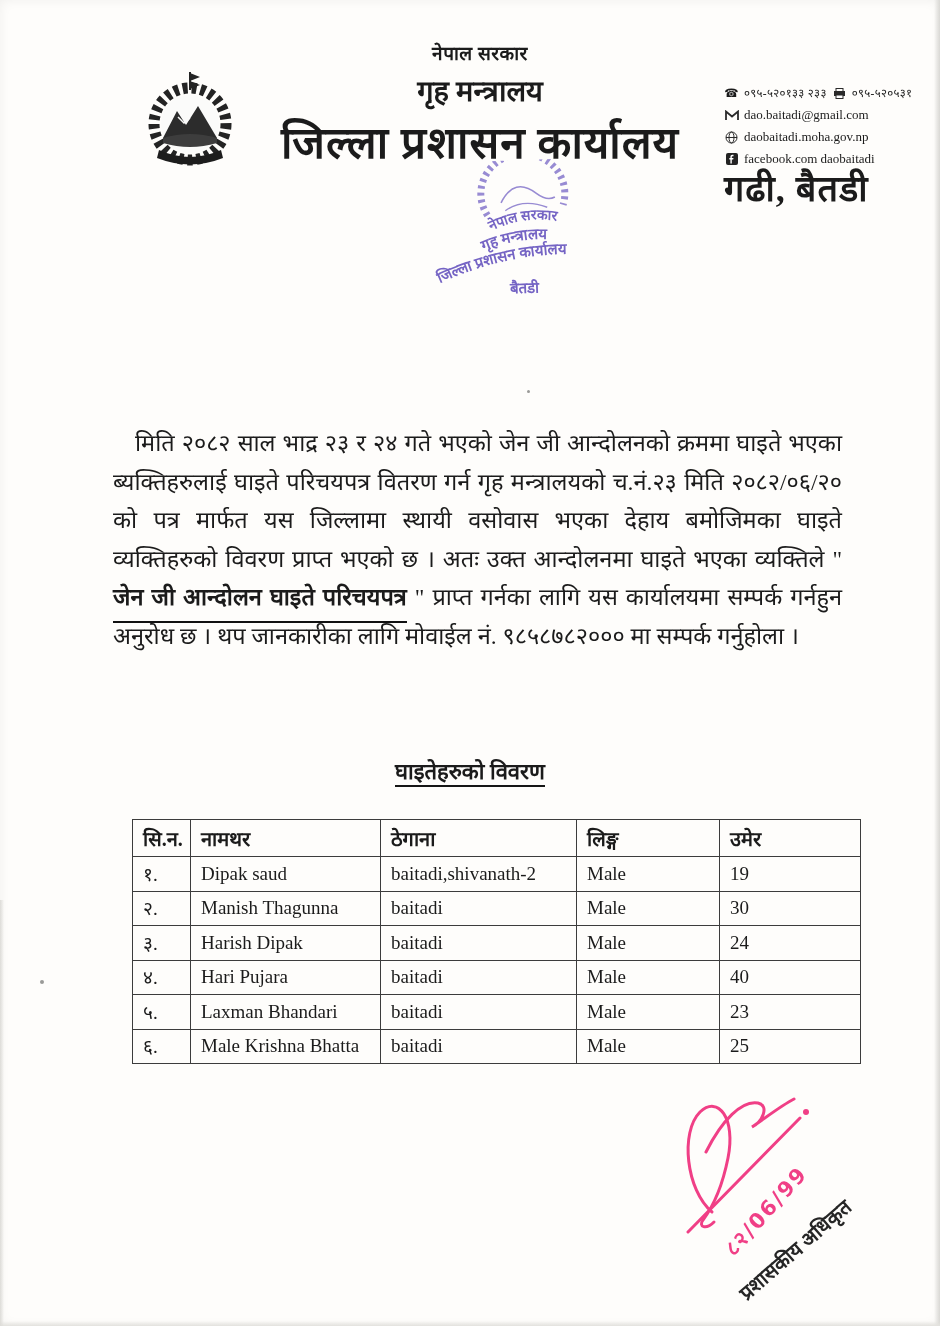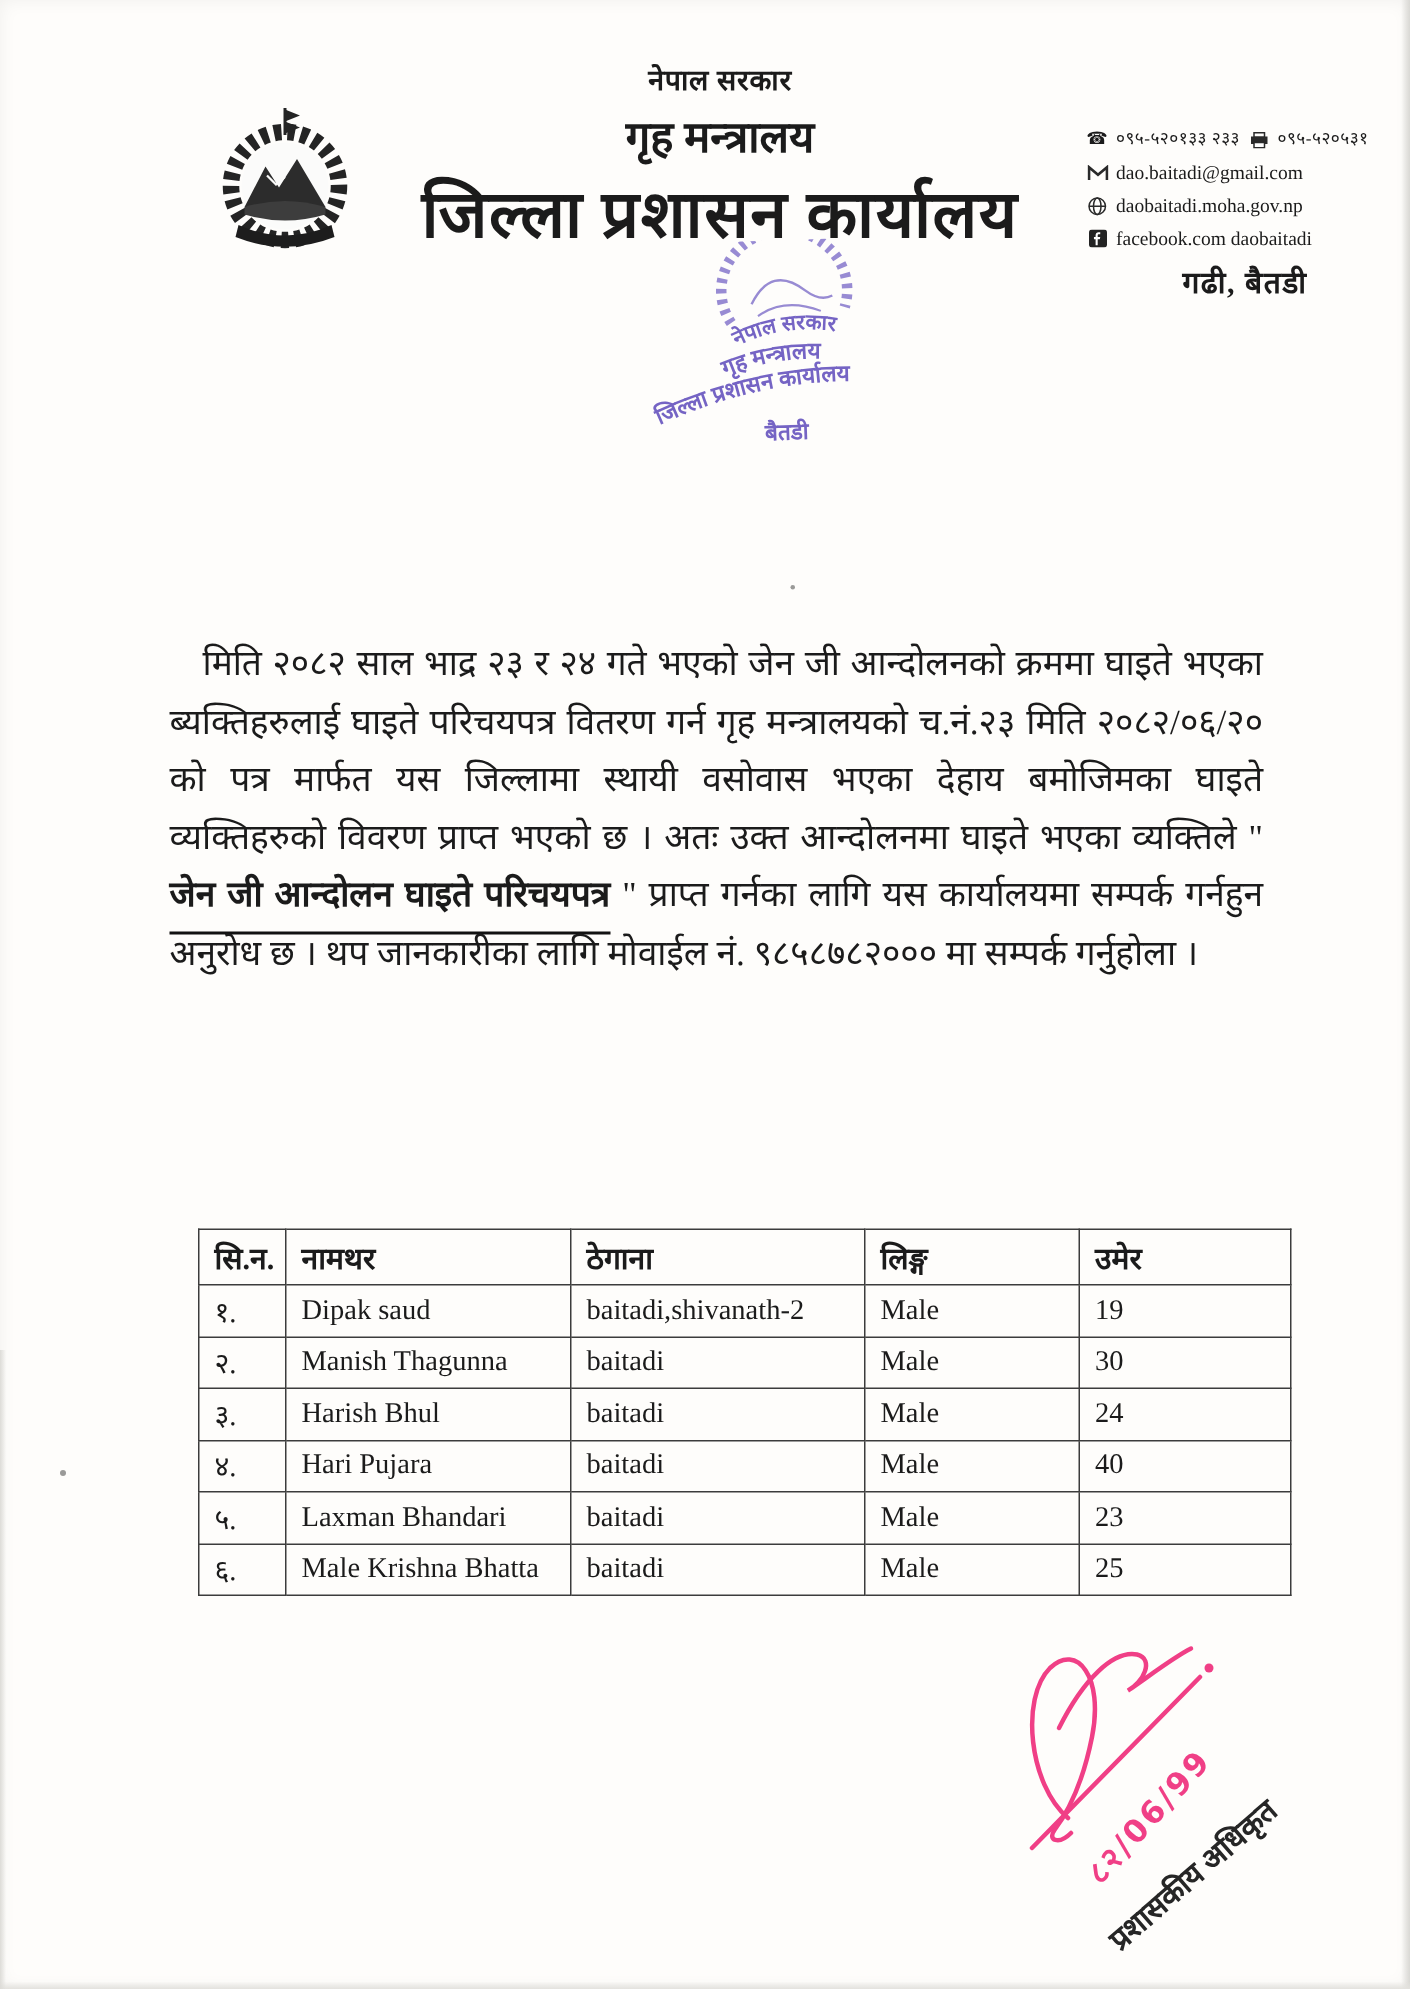--- a/index.html
+++ b/index.html
@@ -21,21 +21,21 @@
   .emblem{position:absolute;left:140px;top:70px;width:100px;height:104px;}
   .head-center{position:absolute;left:225px;top:40px;width:510px;text-align:center;}
   .gov-line{font-size:19px;font-weight:600;letter-spacing:.5px;}
   .ministry{font-size:29px;font-weight:700;margin-top:4px;}
   .office{font-size:44px;font-weight:800;margin-top:2px;letter-spacing:1px;white-space:nowrap;}
 
   .contact{position:absolute;left:724px;top:82px;width:212px;font-size:13px;line-height:22px;}
   .c-row{display:flex;align-items:center;gap:5px;white-space:nowrap;}
   .c-row .ic{flex:0 0 auto;display:inline-flex;width:15px;justify-content:center;}
   .phone-row{font-size:11.5px;letter-spacing:.3px;}
-  .place{font-size:20px;font-weight:800;text-align:center;margin-top:8px;letter-spacing:1px;}
+  .place{font-size:36px;font-weight:800;margin-top:8px;letter-spacing:1px;}
 
   
   .stamp{position:absolute;left:416px;top:160px;width:220px;height:140px;
     transform:rotate(-2deg);opacity:.92;}
 
   
   .title-block{position:absolute;left:0;top:297px;width:940px;text-align:center;
     font-size:23px;font-weight:700;line-height:42px;}
   .u{border-bottom:2.5px solid #161616;padding-bottom:1px;}
 
@@ -156,20 +156,23 @@
         <text x="92" y="133" font-size="15">बैतडी</text>
       </g>
     </svg>
   </div>
 
   <div class="title-block">
   </div>
 
   <div class="body-par"><span>मिति २०८२ साल भाद्र २३ र २४ गते भएको जेन जी आन्दोलनको क्रममा घाइते भएका ब्यक्तिहरुलाई घाइते परिचयपत्र वितरण गर्न गृह मन्त्रालयको च.नं.२३ मिति २०८२/०६/२० को पत्र मार्फत यस जिल्लामा स्थायी वसोवास भएका देहाय बमोजिमका घाइते व्यक्तिहरुको विवरण प्राप्त भएको छ । अतः उक्त आन्दोलनमा घाइते भएका व्यक्तिले " </span><span class="body-bold">जेन जी आन्दोलन घाइते परिचयपत्र</span><span> " प्राप्त गर्नका लागि  यस कार्यालयमा सम्पर्क गर्नहुन अनुरोध छ । थप जानकारीका लागि मोवाईल नं. ९८५८७८२००० मा सम्पर्क गर्नुहोला ।</span></div>
 
+  <div class="table-title">
+    <span class="u">घाइतेहरुको विवरण</span>
+  </div>
 
   <table class="victims">
     <colgroup>
       <col class="col-sn">
         <col class="col-name">
         <col class="col-addr">
         <col class="col-sex">
         <col class="col-age">
     </colgroup>
     <thead>
@@ -191,21 +194,21 @@
       </tr>
       <tr>
         <td>२.</td>
         <td>Manish Thagunna</td>
         <td>baitadi</td>
         <td>Male</td>
         <td>30</td>
       </tr>
       <tr>
         <td>३.</td>
-        <td>Harish Bhul</td>
+        <td>Harish Dipak</td>
         <td>baitadi</td>
         <td>Male</td>
         <td>24</td>
       </tr>
       <tr>
         <td>४.</td>
         <td>Hari Pujara</td>
         <td>baitadi</td>
         <td>Male</td>
         <td>40</td>

